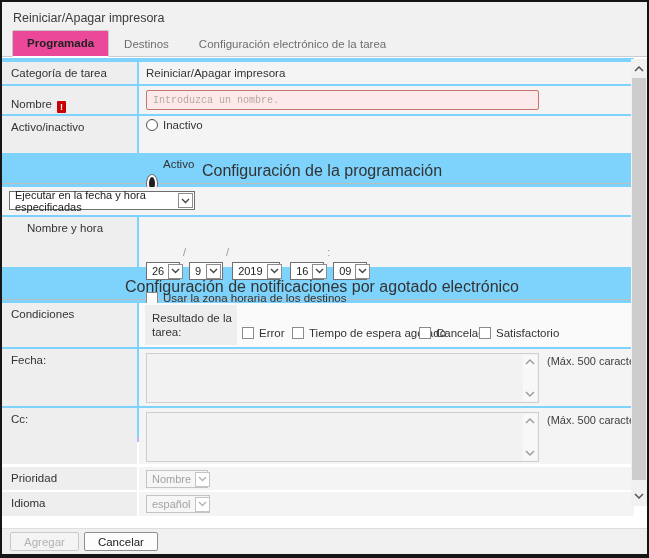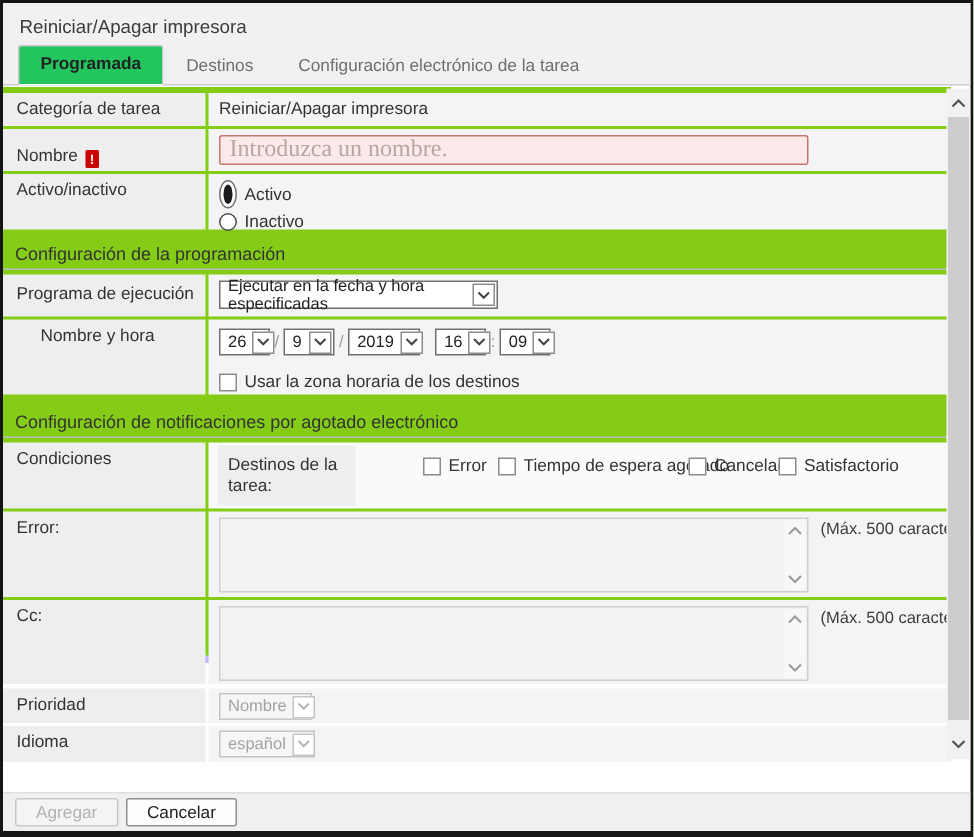--- a/index.html
+++ b/index.html
@@ -8,71 +8,71 @@
     position:relative; width:649px; height:558px; overflow:hidden;
     background:#fff; border:2px solid #151515; border-bottom-width:4px;
     font-family:"Liberation Sans", sans-serif; color:#333;
   }
   
   .header { position:absolute; top:0; left:0; right:0; height:55px;
     background:#f1f1f1; border-bottom:1px solid #cccccc; }
   .dialog-title { padding:9px 0 0 11px; font-size:12.5px; color:#3c3c3c; }
   .tabs { position:absolute; left:10px; bottom:-1px; display:flex; align-items:flex-end; }
   .tab { font-size:11.5px; color:#6e6e6e; padding:6px 15px 7px 15px; cursor:default; white-space:nowrap; }
-  .tab.active { background:#22c55e; border:1px solid #c7c7c7; border-bottom:1px solid #fff;
+  .tab.active { background:#ec4899; border:1px solid #c7c7c7; border-bottom:1px solid #fff;
     border-radius:2px 2px 0 0; color:#222; font-weight:bold; padding:6px 14px 7px 14px; }
   
   .main { position:absolute; top:56px; left:0; width:632px; height:384px;
-    background:#84cc16; padding-top:4px; border-bottom:5px solid #c4b5fd; }
+    background:#7dd3fc; padding-top:4px; border-bottom:5px solid #c4b5fd; }
   .row { display:flex; margin-bottom:2px; }
   .lbl { width:135px; flex:0 0 135px; background:#eeeeee; margin-right:2px;
     font-size:11.5px; color:#333; padding:5px 4px 0 9px; }
   .lbl.indent { padding-left:25px; }
   .val { flex:1; background:#f4f4f4; font-size:11.5px; color:#333;
     padding-left:7px; position:relative; }
   .h22{height:22px} .h28{height:28px} .h37{height:37px} .h50{height:50px}
   .h44{height:44px} .h57{height:57px} .h56{height:56px} .h23{height:23px} .h24{height:24px}
-  .section-title { font-size:12px; color:#333; padding:0 0 3px 8px;
-    border-bottom:1px solid #bdbdbd; margin:9px 0 3px 0; }
+  .section-title { font-size:16px; color:#333; padding:0 0 3px 8px;
+    border-bottom:1px solid #bdbdbd; margin:9px 0 3px 0;text-align:center; }
   .mt11 { margin-top:11px; }
   .plain-value { padding-top:5px; }
   
   .req-badge { display:inline-block; width:9px; height:12px; margin-left:5px;
     background:var(--error-badge,#cc0000); color:#fff; font-size:9px; font-weight:bold;
     text-align:center; line-height:12px; border-radius:1px; vertical-align:-2px; }
   .name-input { display:block; margin-top:4px; width:393px; height:20px;
     background:var(--error-input-bg,#fceaea); border:1px solid var(--error-input-border,#c5746e);
-    border-radius:2px; font-family:Liberation Serif, serif; font-size:16px; color:#555; padding:0 6px; outline:none; }
+    border-radius:2px; font-family:Liberation Mono, monospace; font-size:10px; color:#555; padding:0 6px; outline:none; }
   .name-input::placeholder { color:#b9a5a3; }
   
   .radio-line { display:flex; align-items:center; gap:5px; margin-top:4px; }
   .radio { width:12px; height:12px; border:1px solid #4f4f4f; border-radius:50%;
     background:#fff; position:relative; flex:0 0 12px; }
   .radio.sel::after { content:""; position:absolute; inset:2px; border-radius:50%; background:#1d1d1d; }
   
   .sel { display:inline-flex; align-items:center; height:19px; background:#fff;
-    border:1px solid #6f6f6f; font-size:11px; color:#222; padding-left:5px; }
+    border:1px solid #6f6f6f; font-size:11px; color:#222; padding-left:5px;margin-top:39px; }
   .sel .arrow-box { width:15px; height:15px; margin:1px 1px 1px 4px; border:1px solid #8c8c8c;
     display:flex; align-items:center; justify-content:center; background:#fff; flex:0 0 15px; }
   .sel.small { height:18px; }
   .sel.disabled { background:#f6f6f6; border-color:#c4c4c4; color:#a3a3a3; }
   .sel.disabled .arrow-box { border-color:#c4c4c4; }
   .sel .grow { flex:1; }
   .sep { color:#9a9a9a; margin:0 3px; font-size:11px; }
   .dt-line { display:flex; align-items:center; margin-top:6px; }
   .gap8 { width:10px; }
   
   .cb-line { display:flex; align-items:center; gap:5px; }
   .cb { width:12px; height:12px; border:1px solid #8a8a8a; background:#fff; flex:0 0 12px; }
   .tz-line { margin-top:12px; }
   
   .val.light { background:#fafafa; }
   .subcell { position:absolute; left:6px; top:2px; bottom:2px; width:92px;
     background:#eeeeee; padding:6px 0 0 7px; font-size:11.5px; line-height:14px; }
-  .cond-item { position:absolute; top:10px;margin-left:40px; }
+  .cond-item { position:absolute; top:24px; }
   
   .textarea { margin-top:4px; width:393px; height:50px; background:#f2f2f2;
     border:1px solid #cfcfcf; position:relative; }
   .ta-scroll { position:absolute; top:1px; right:1px; bottom:1px; width:14px;
     background:#f8f8f8; display:flex; flex-direction:column; justify-content:space-between;
     align-items:center; padding:4px 0; }
   .note { position:absolute; left:408px; top:6px; font-size:11px; color:#3d3d3d; white-space:nowrap; }
   
   .vscroll { position:absolute; top:57px; right:0; width:16px; height:447px; background:#f1f1f1; }
   .vs-btn { position:absolute; left:0; width:16px; height:16px; display:flex;
@@ -113,35 +113,34 @@
         <span>Nombre</span><span class="req-badge">!</span>
       </div>
       <div class="val">
         <input class="name-input" type="text" placeholder="Introduzca un nombre." style="">
       </div>
     </div>
 
     <div class="row h37">
       <div class="lbl">Activo/inactivo</div>
       <div class="val">
+        <div class="radio-line" style="margin-top:3px">
+          <span class="radio"></span>
+          <span>Inactivo</span>
+        </div>
         <div class="radio-line">
           <span class="radio sel"></span>
           <span>Activo</span>
         </div>
-        <div class="radio-line" style="margin-top:3px">
-          <span class="radio"></span>
-          <span>Inactivo</span>
-        </div>
       </div>
     </div>
 
     <div class="section-title">Configuración de la programación</div>
 
     <div class="row h28">
-      <div class="lbl" style="padding-top:7px">Programa de ejecución</div>
       <div class="val">
         <div class="sel" style="margin-top:4px; width:186px">
           <span class="grow">Ejecutar en la fecha y hora especificadas</span>
           <span class="arrow-box">
             <svg width="9" height="6">
                 <polyline points="1,1 4.5,4.5 8,1" fill="none" stroke="#444" stroke-width="1.4"></polyline>
               </svg>
           </span>
         </div>
       </div>
@@ -201,42 +200,42 @@
           <span>Usar la zona horaria de los destinos</span>
         </div>
       </div>
     </div>
 
     <div class="section-title mt11">Configuración de notificaciones por agotado electrónico</div>
 
     <div class="row h44">
       <div class="lbl">Condiciones</div>
       <div class="val light">
-        <div class="subcell">Destinos de la tarea:</div>
+        <div class="subcell">Resultado de la tarea:</div>
         <div class="cond-item cb-line" style="left:103px">
           <span class="cb"></span>
           <span>Error</span>
         </div>
         <div class="cond-item cb-line" style="left:153px">
           <span class="cb"></span>
           <span>Tiempo de espera agotado</span>
         </div>
         <div class="cond-item cb-line" style="left:280px">
           <span class="cb"></span>
           <span>Cancelada</span>
         </div>
         <div class="cond-item cb-line" style="left:340px">
           <span class="cb"></span>
           <span>Satisfactorio</span>
         </div>
       </div>
     </div>
 
     <div class="row h57">
-      <div class="lbl">Error:</div>
+      <div class="lbl">Fecha:</div>
       <div class="val">
         <div class="textarea">
           <div class="ta-scroll">
             <svg width="10" height="6">
                 <polyline points="1,5 5,1 9,5" fill="none" stroke="#9a9a9a" stroke-width="1.4"></polyline>
               </svg>
             <svg width="10" height="6">
                 <polyline points="1,1 5,5 9,1" fill="none" stroke="#9a9a9a" stroke-width="1.4"></polyline>
               </svg>
           </div>

